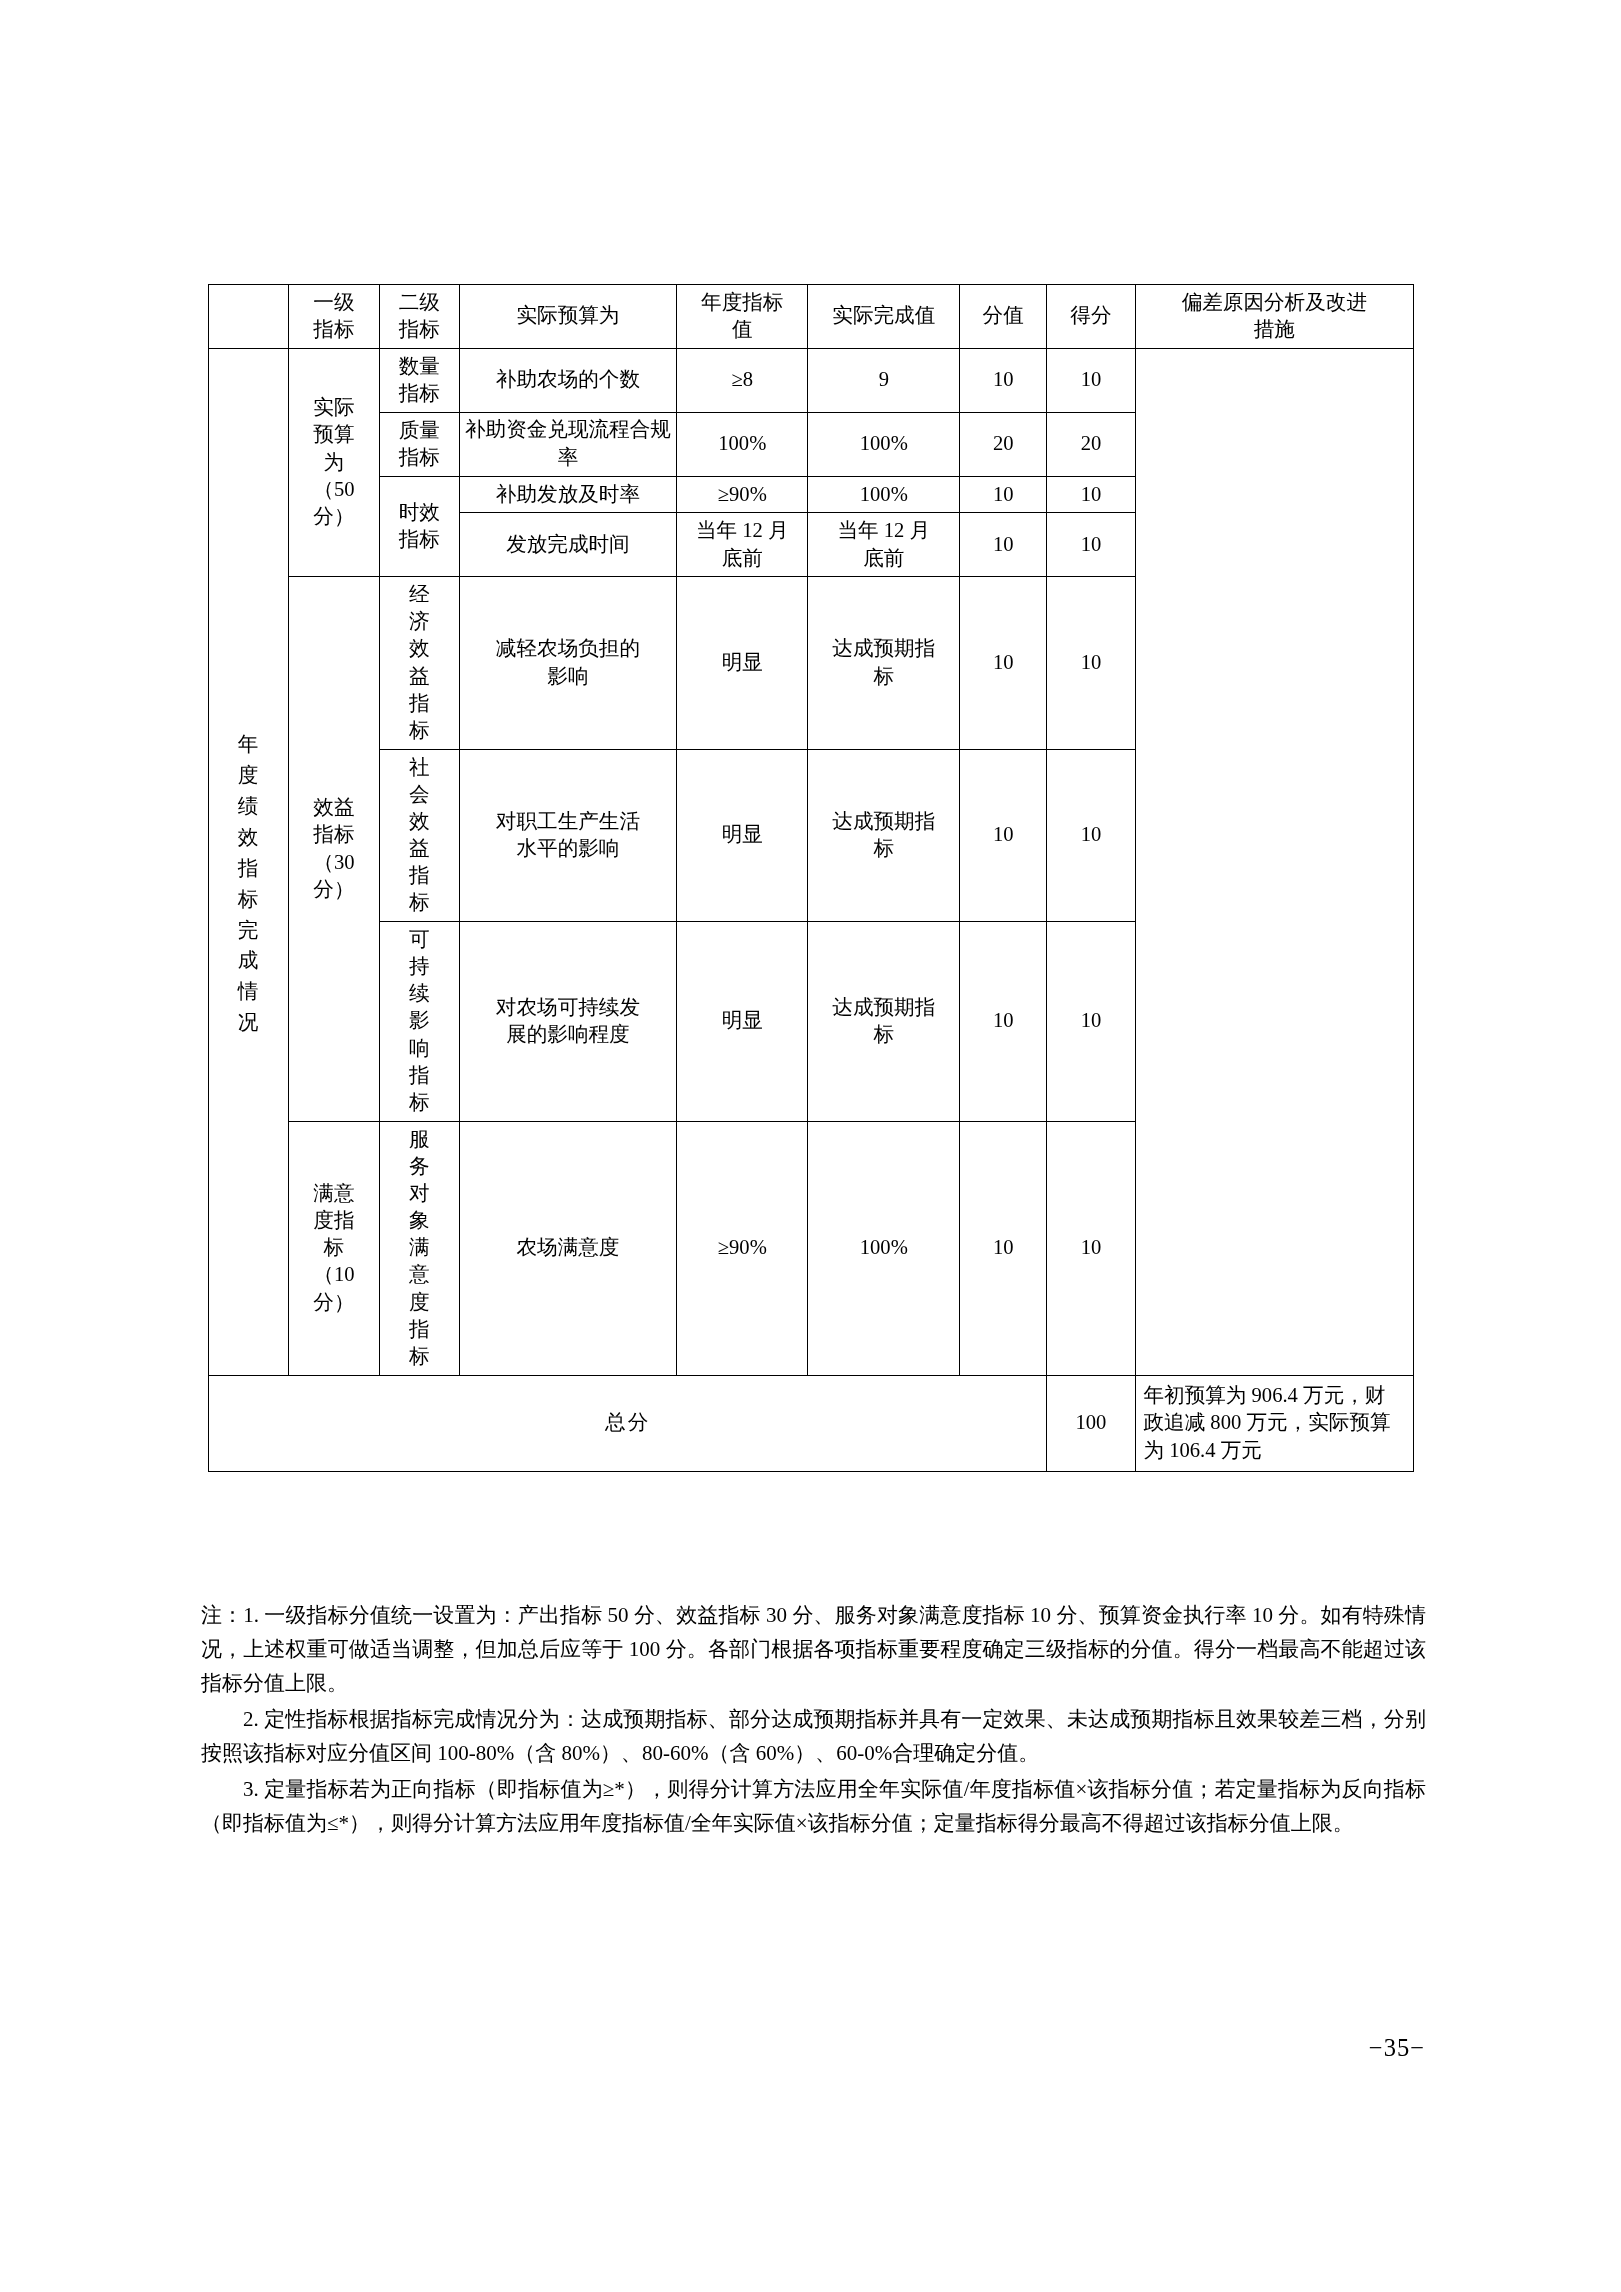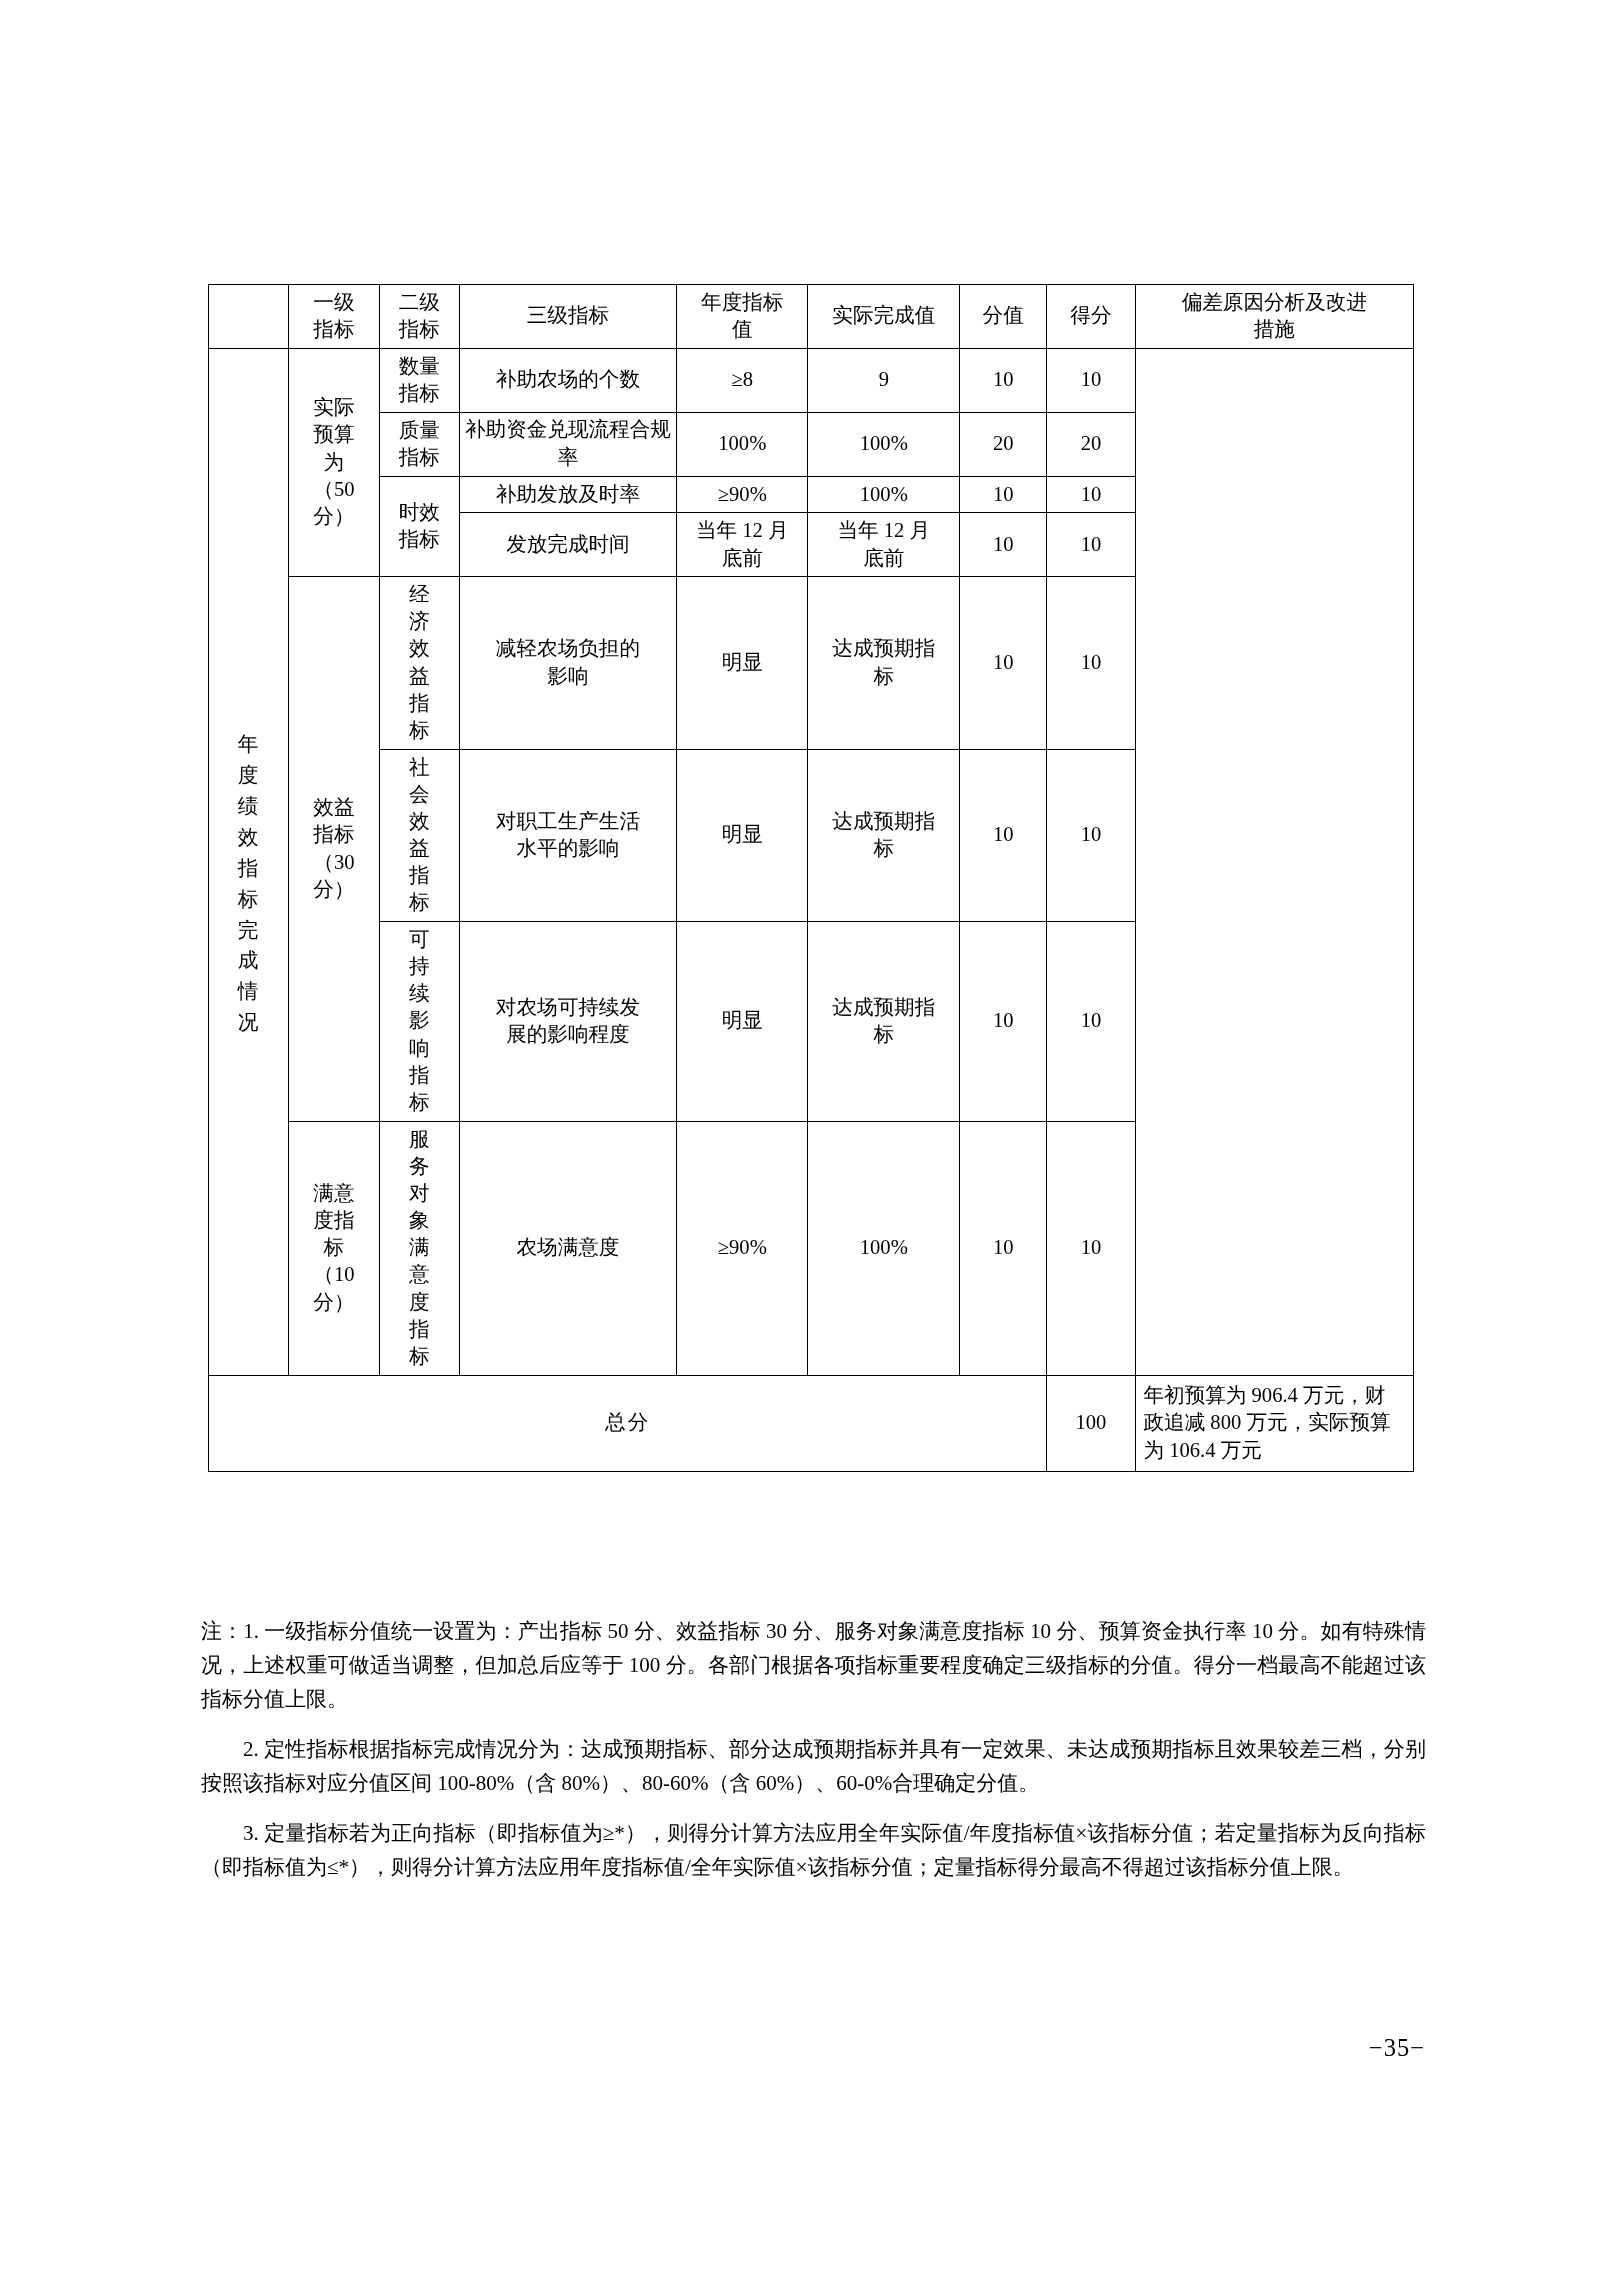--- a/index.html
+++ b/index.html
@@ -75,21 +75,21 @@
   .notes {
     position: absolute;
     left: 201px;
     top: 1598px;
     width: 1225px;
     font-size: 21px;
     line-height: 1.62;
     text-align: justify;
   }
   .notes p {
-    margin: 16px 0 2px 0;
+    margin: 0 0 2px 0;
     text-indent: 0;
   }
   .notes p.ind {
     text-indent: 2em;
   }
   .pageno {
     position: absolute;
     right: 196px;
     top: 2034px;
     font-size: 24.5px;
@@ -112,21 +112,21 @@
         <col style="width:127px">
         <col style="width:73px">
         <col style="width:74px">
         <col style="width:233px">
       </colgroup>
       <tbody>
         <tr>
           <td></td>
           <td class="vtext narrow"><span class="inner">一级指标</span></td>
           <td class="vtext narrow"><span class="inner">二级指标</span></td>
-          <td>三级指标</td>
+          <td>实际预算为</td>
           <td class="vtext"><span class="inner" style="max-width:4.2em">年度指标值</span></td>
           <td class="vtext"><span class="inner" style="max-width:5em">实际完成值</span></td>
           <td>分值</td>
           <td>得分</td>
           <td class="vtext"><span class="inner" style="max-width:9.6em">偏差原因分析及改进措施</span></td>
         </tr>
 
         <tr>
           <td class="lead" rowspan="8"><span class="inner">年度绩效指标完成情况</span></td>
           <td class="vtext narrow" rowspan="4"><span class="inner">实际预算为（50分）</span></td>

